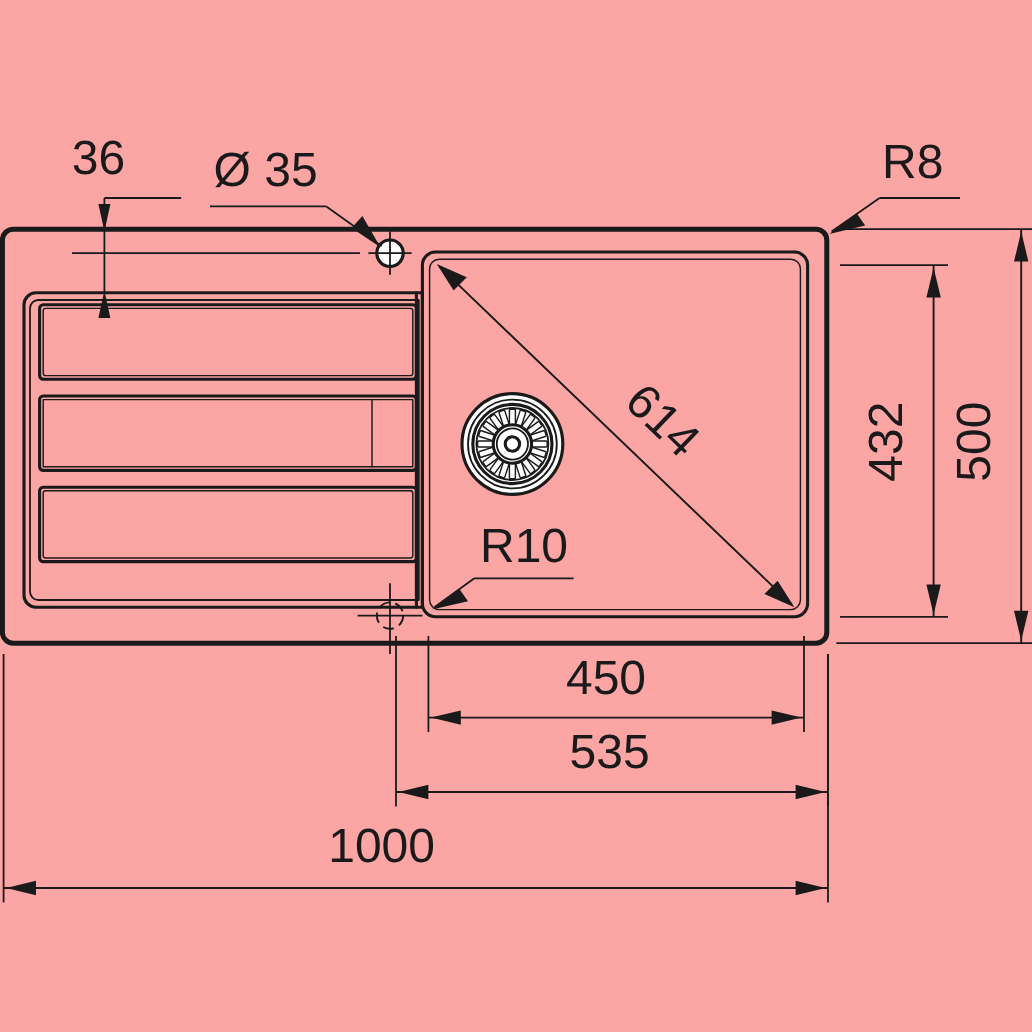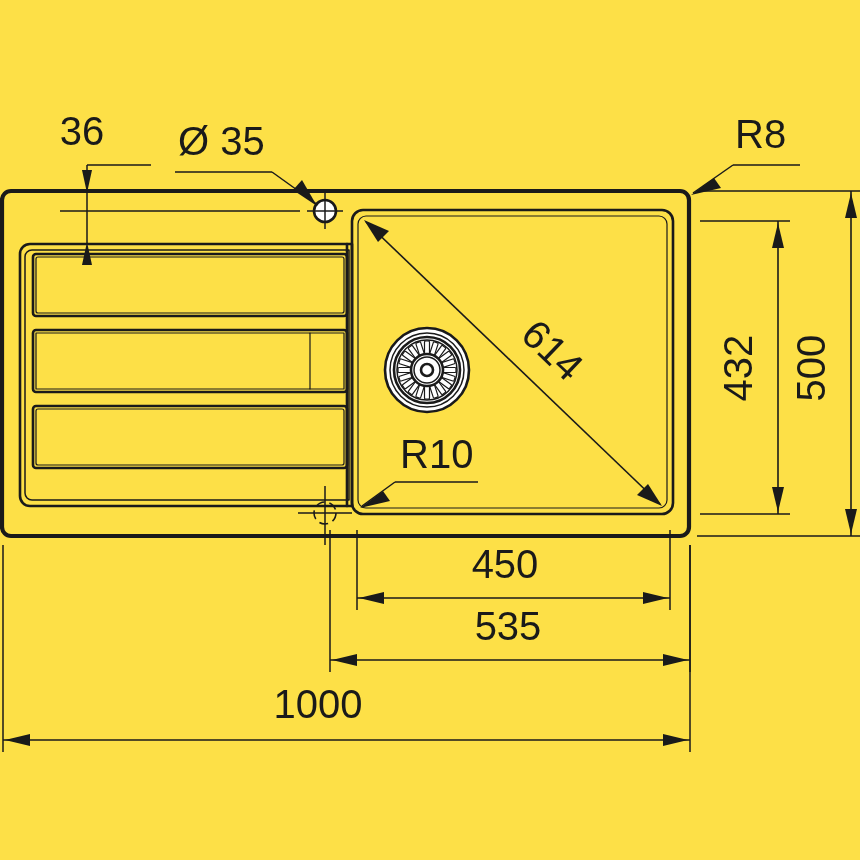--- a/index.html
+++ b/index.html
@@ -10,21 +10,21 @@
   body {
     width: 860px;
     height: 860px;
     font-family: "Liberation Sans", sans-serif;
     overflow: hidden;
   }
   #drawing-root {
     position: relative;
     width: 860px;
     height: 860px;
-    background: #fde047;
+    background: #fca5a5;
   }
   svg.tech-drawing {
     display: block;
     width: 860px;
     height: 860px;
   }
   .dim-text {
     font-family: "Liberation Sans", sans-serif;
     font-size: 40px;
     fill: #1a1a1a;

